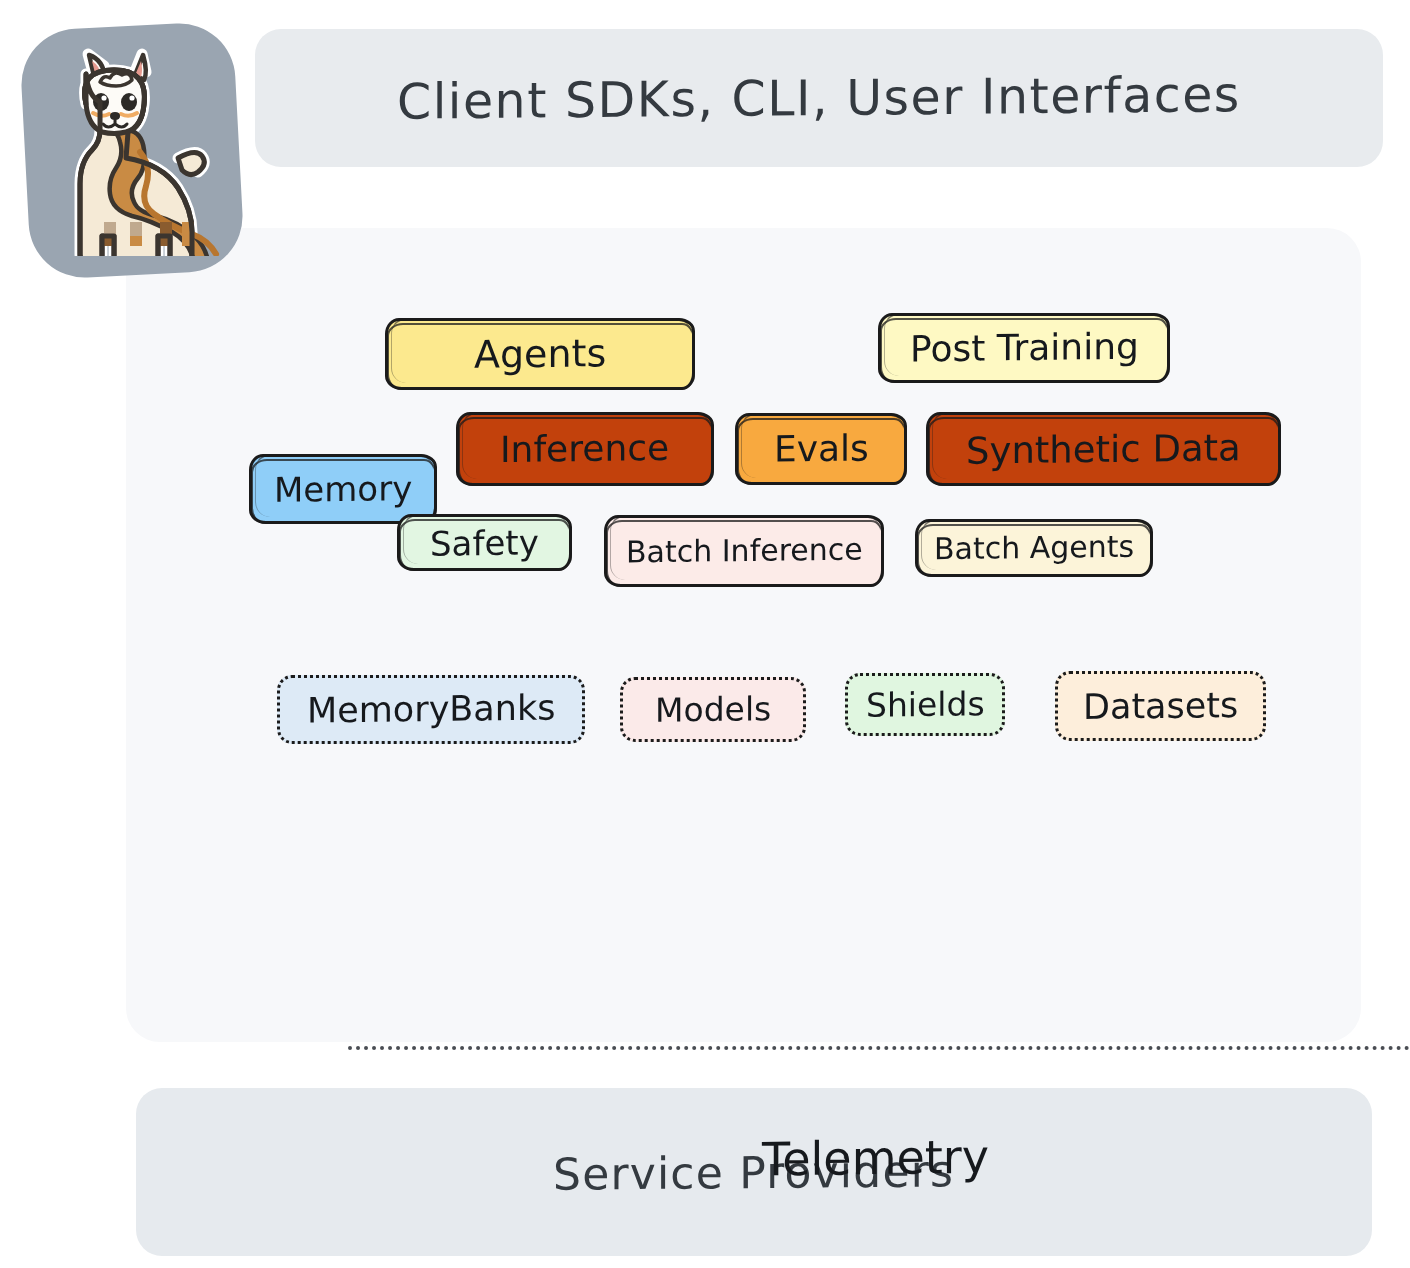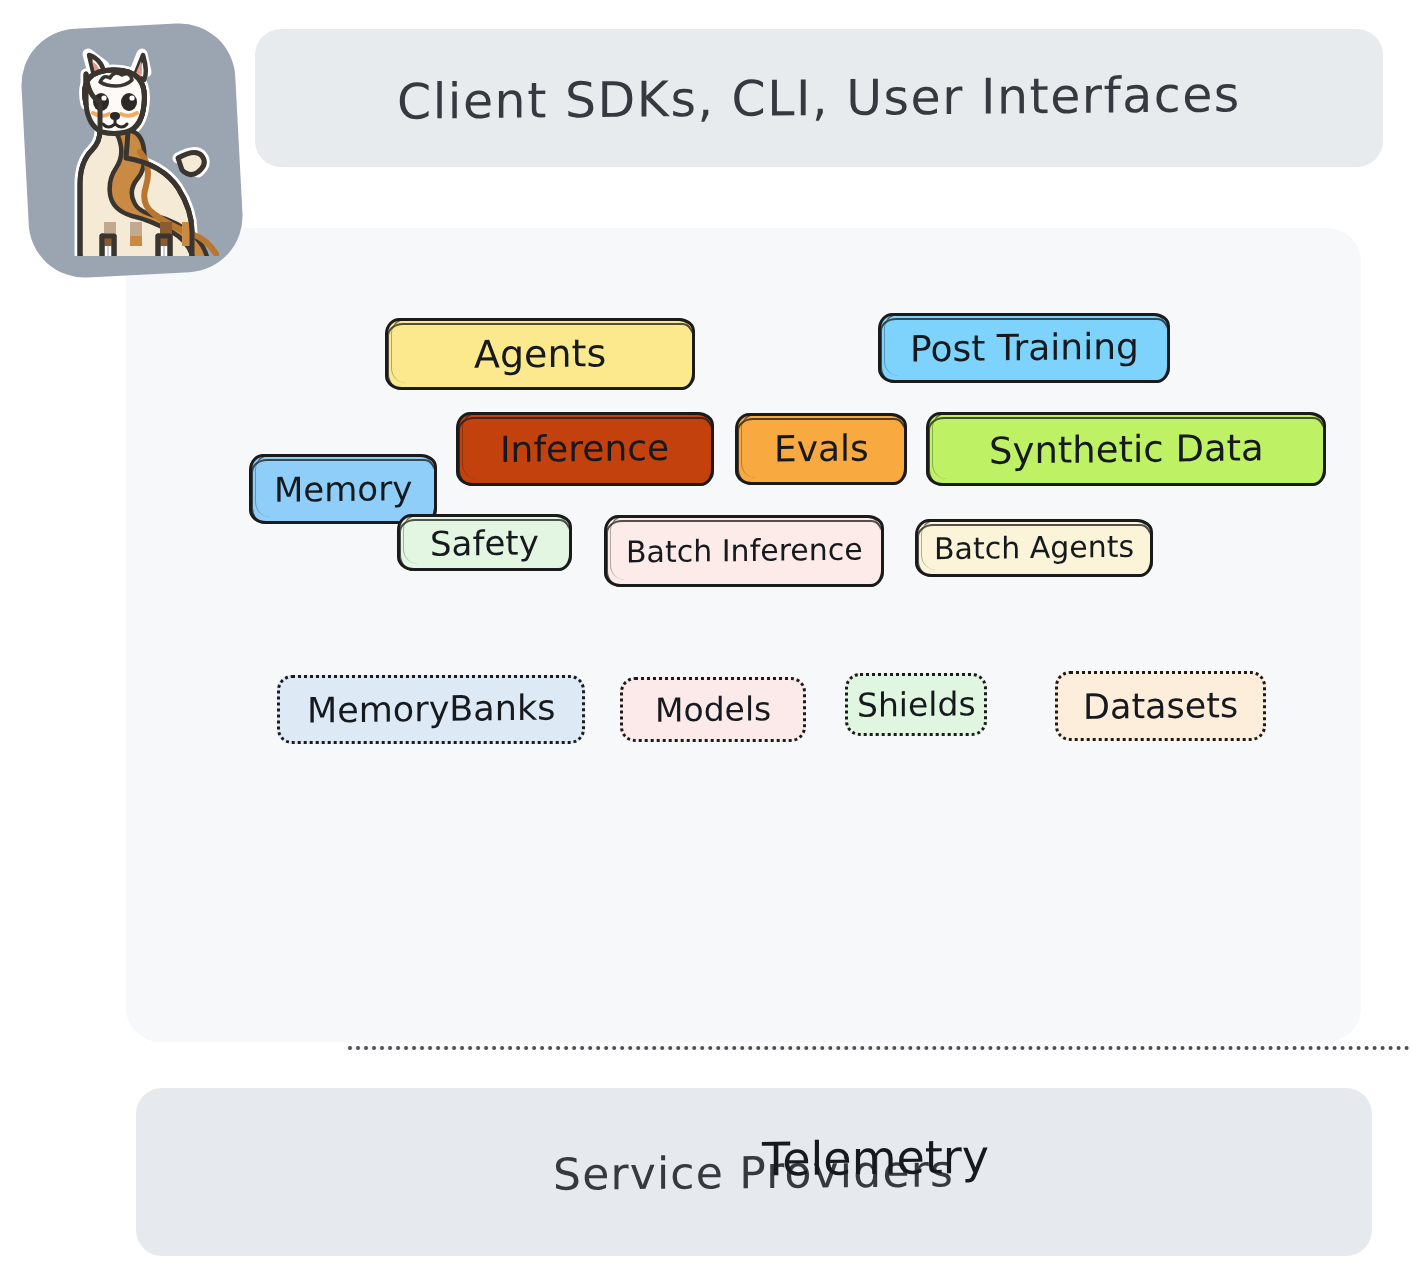--- a/index.html
+++ b/index.html
@@ -216,51 +216,51 @@
         <path d="M44 58 q-8 -34 28 -34 q34 0 30 34 q-2 22 -16 28 l-2 26 q36 6 52 30 q14 22 14 44 l0 22 q0 8 -8 8 l-14 0 l0 -26 l-12 0 l0 26 l-44 0 l0 -26 l-12 0 l0 26 l-14 0 q-8 0 -8 -8 l0 -70 q0 -22 12 -34 q8 -8 8 -20 l0 -28 q-12 -6 -14 -28 z" fill="none" stroke="#3b352f" stroke-width="5" stroke-linejoin="round"></path>
       </svg>
     </div>
   </div>
 
   <div class="api-panel">
     <div id="boxes-host">
         <div class="sk solid" style="left: 259px; top: 90px; width: 310px; height: 72px; background: rgb(252, 233, 142);">
           <span class="lbl" style="font-size: 38px;">Agents</span>
         </div>
-        <div class="sk solid" style="left: 752px; top: 85px; width: 292px; height: 70px; background: #7dd3fc;">
+        <div class="sk solid" style="left: 752px; top: 85px; width: 292px; height: 70px; background: #fef9c3;">
           <span class="lbl" style="font-size: 36px;">Post Training</span>
         </div>
         <div class="sk solid" style="left: 123px; top: 186px; width: 188px; height: 70px; background: rgb(143, 206, 248); margin-top: 40px;">
           <span class="lbl" style="font-size: 34px;">Memory</span>
         </div>
         <div class="sk solid" style="left: 330px; top: 184px; width: 258px; height: 74px; background: #c2410c;">
           <span class="lbl" style="font-size: 36px;">Inference</span>
         </div>
         <div class="sk solid" style="left: 609px; top: 185px; width: 172px; height: 72px; background: rgb(248, 169, 63);">
           <span class="lbl" style="font-size: 36px;">Evals</span>
         </div>
-        <div class="sk solid" style="left: 800px; top: 184px; width: 400px; height: 74px; background: #bef264;">
+        <div class="sk solid" style="left: 800px; top: 184px; width: 355px; height: 74px; background: #c2410c;">
           <span class="lbl" style="font-size: 37px;">Synthetic Data</span>
         </div>
         <div class="sk solid" style="left: 271px; top: 286px; width: 175px; height: 57px; background: rgb(226, 246, 226);">
           <span class="lbl" style="font-size: 34px;">Safety</span>
         </div>
         <div class="sk solid" style="left: 478px; top: 287px; width: 280px; height: 72px; background: rgb(252, 235, 232);">
           <span class="lbl" style="font-size: 30px;">Batch Inference</span>
         </div>
         <div class="sk solid" style="left: 789px; top: 291px; width: 238px; height: 58px; background: rgb(252, 244, 217);">
           <span class="lbl" style="font-size: 30px;">Batch Agents</span>
         </div>
         <div class="sk dotted" style="left: 151px; top: 447px; width: 308px; height: 69px; background: rgb(221, 234, 246);">
           <span class="lbl" style="font-size: 35px;">MemoryBanks</span>
         </div>
         <div class="sk dotted" style="left: 494px; top: 449px; width: 186px; height: 65px; background: rgb(251, 234, 233);">
           <span class="lbl" style="font-size: 33px;">Models</span>
         </div>
-        <div class="sk dotted" style="left: 719px; top: 445px; width: 142px; height: 63px; background: rgb(224, 246, 224);">
+        <div class="sk dotted" style="left: 719px; top: 445px; width: 160px; height: 63px; background: rgb(224, 246, 224);">
           <span class="lbl" style="font-size: 33px;">Shields</span>
         </div>
         <div class="sk dotted" style="left: 929px; top: 443px; width: 211px; height: 70px; background: rgb(253, 238, 219);">
           <span class="lbl" style="font-size: 35px;">Datasets</span>
         </div>
       </div>
     <div class="divider"></div>
     <div class="sk solid telemetry-box">
       <span class="lbl">Telemetry</span>
     </div>

